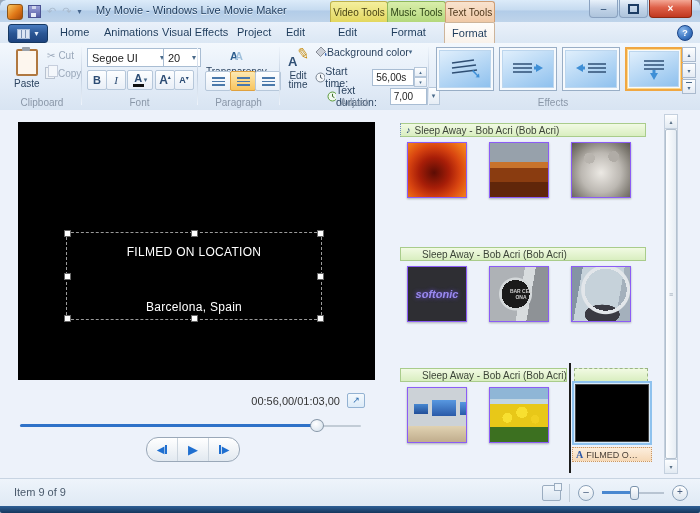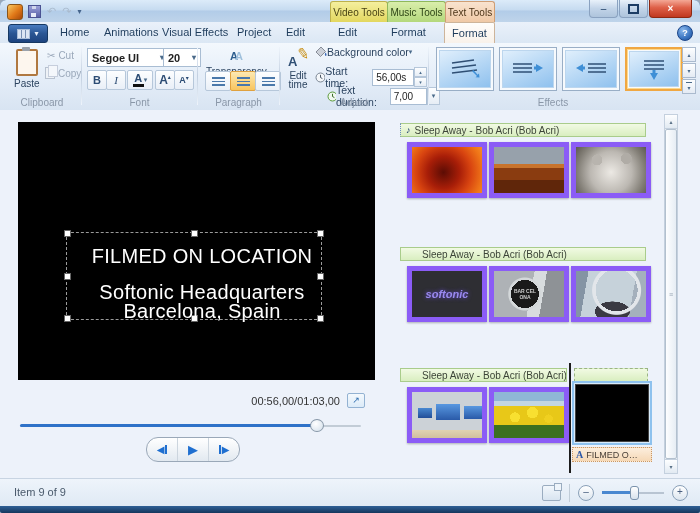--- a/index.html
+++ b/index.html
@@ -49,21 +49,21 @@
     background:linear-gradient(#f3f8fd,#e4edf8 55%,#d8e4f2);border-bottom:1px solid #bccddf;}
   .gdiv{position:absolute;top:4px;height:58px;width:1px;background:linear-gradient(#eef4fb,#c2cfe0,#eef4fb);}
   .glabel{position:absolute;bottom:2px;font-size:10px;color:#8a97a8;width:100%;text-align:center;}
   .group{position:absolute;top:0;height:67px;}
   .bigbtn{position:absolute;display:flex;flex-direction:column;align-items:center;gap:2px;font-size:10px;color:#2c4460;padding:2px 3px;border:1px solid transparent;border-radius:2px;}
   .clipicon{width:18px;height:23px;background:#fdf6ee;border:2px solid #b07840;border-radius:2px;position:relative;}
   .clipicon:before{content:"";position:absolute;top:-4px;left:4px;width:8px;height:4px;background:#9aa2ac;border-radius:1px;}
   .smallcmd{position:absolute;display:flex;align-items:center;gap:3px;font-size:10px;color:#9aa8ba;}
   .copyicon{width:8px;height:10px;border:1px solid #b8c2d0;background:#eef2f7;position:relative;}
   .copyicon:before{content:"";position:absolute;left:2px;top:-3px;width:8px;height:10px;border:1px solid #c6cedc;background:#f4f7fb;}
-  .combo{position:absolute;height:17px;background:#fff;border:1px solid #a9bdd3;display:flex;align-items:center;font-size:11px;color:#222;padding:0 4px;justify-content:space-between;font-weight:bold;}
+  .combo{position:absolute;height:17px;background:#fff;border:1px solid #a9bdd3;display:flex;align-items:center;font-size:11px;color:#222;padding:0 4px;justify-content:space-between;}
   .combo .dd{color:#4a6a8a;font-size:8px;margin-left:4px;}
   .sbtn{position:absolute;width:18px;height:18px;border:1px solid #b6c7da;background:linear-gradient(#fdfeff,#e9eff7);
     display:flex;align-items:center;justify-content:center;font-size:11px;color:#2c4c74;border-radius:2px;}
   .sbtn.wide{width:24px;}
   .sbtn.active{background:linear-gradient(#fde9b2,#f9c55e);border-color:#dfa13f;}
   .stripes{width:13px;height:9px;background:repeating-linear-gradient(to bottom,#4a78aa 0 1.5px,transparent 1.5px 3.5px);}
   .fcA{font-weight:bold;font-size:11px;line-height:10px;color:#2c4c74;}
   .fcbar{width:11px;height:3px;background:#101010;margin-top:1px;}
   .transbtn{position:absolute;height:18px;display:flex;align-items:center;gap:4px;font-size:10px;color:#2c4460;padding:0 4px;border:1px solid transparent;flex-direction:column;}
   .tA1{font-weight:bold;font-size:11px;color:#2f5f8f;}
@@ -80,42 +80,42 @@
   .scb{width:12px;height:13px;border:1px solid #aabace;background:linear-gradient(#fdfeff,#e4ebf4);font-size:6px;color:#4a6a8a;display:flex;align-items:center;justify-content:center;flex-direction:column;}
   .scb .bar{width:6px;height:1px;background:#4a6a8a;margin-bottom:1px;}
   .editicon{position:relative;width:20px;height:20px;}
   .editicon .a{position:absolute;left:0;bottom:0;font-weight:bold;font-size:13px;color:#2f4f74;}
   .editicon .p{position:absolute;right:-2px;top:-4px;font-size:15px;color:#c89018;transform:rotate(8deg);}
   
   .main{position:absolute;left:0;top:110px;width:700px;height:368px;background:#edf2fa;}
   .preview{position:absolute;left:18px;top:12px;width:357px;height:258px;background:#000;}
   .txtbox{position:absolute;left:48px;top:110px;width:254px;height:86px;border:1px dashed #9a9a9a;}
   .handle{position:absolute;width:5px;height:5px;background:#fff;border:1px solid #666;}
-  .pline{position:absolute;left:8px;width:100%;text-align:center;color:#fff;font-size:20px;letter-spacing:.3px;}
+  .pline{position:absolute;left:0;width:100%;text-align:center;color:#fff;font-size:12px;letter-spacing:.3px;}
   .timebar{position:absolute;left:18px;top:283px;width:357px;display:flex;justify-content:flex-end;align-items:center;gap:7px;padding-right:10px;box-sizing:border-box;}
   .timetxt{font-size:11px;color:#333;}
   .expicon{width:16px;height:13px;border:1px solid #93b2d2;border-radius:2px;background:linear-gradient(#f4f9fd,#dcebf8);color:#2f6fb0;font-size:9px;line-height:12px;text-align:center;}
   .seek{position:absolute;left:20px;top:309px;width:341px;height:13px;}
   .seek .trk{position:absolute;left:0;top:6px;width:100%;height:2px;background:#c2ccd6;border-radius:2px;}
   .seek .fill{position:absolute;left:0;top:5px;width:87%;height:3px;background:#2f72c8;border-radius:2px;}
   .seek .knob{position:absolute;left:calc(87% - 7px);top:0;width:14px;height:13px;border-radius:50%;
     background:radial-gradient(circle at 40% 35%,#ffffff,#dfe8f0 70%,#b8c6d4);border:1px solid #8898a8;box-sizing:border-box;}
   .pctrl{position:absolute;left:146px;top:327px;width:92px;height:23px;border:1px solid #9aa8b8;border-radius:12px;
     background:linear-gradient(#ffffff,#e2e9f0);display:flex;overflow:hidden;}
   .pbtn{flex:1;display:flex;align-items:center;justify-content:center;color:#1f6fd0;font-size:10px;gap:1px;border-right:1px solid #ccd5de;}
   .pbtn:last-child{border-right:none;}
   .pbtn .vb{width:2px;height:9px;background:#1f6fd0;}
   .pbtn.play{font-size:13px;}
   
   .mbar{position:absolute;height:14px;background:linear-gradient(#f1fae3,#d9eec0);border:1px solid #a9cc8b;
     font-size:10px;color:#3c4438;display:flex;align-items:center;gap:4px;padding:0 4px 0 5px;box-sizing:border-box;white-space:nowrap;overflow:hidden;}
   .mbar .note{color:#1c3c6c;font-size:9px;}
   .mbar.noicon{padding-left:21px;}
   .mbar.dashedseg{border:1px dashed #9ab484;}
-  .th{position:absolute;width:80px;height:56px;border:5px solid #8b5cf6;box-shadow:0 1px 2px rgba(0,0,0,.28);box-sizing:border-box;}
+  .th{position:absolute;width:60px;height:56px;border:1px solid #8b5cf6;box-shadow:0 1px 2px rgba(0,0,0,.28);box-sizing:border-box;}
   .th-flower{background:radial-gradient(circle at 45% 55%,#5c0c04,#a81e08 35%,#d84410 60%,#ef7518 85%,#f58c28);}
   .th-mesa{background:linear-gradient(#97a1ab 0 36%,#c8732c 36% 46%,#8a3c10 46% 72%,#60260a 72%);}
   .th-koala{background:radial-gradient(circle 9px at 30% 28%,#b8b4ae 60%,transparent 61%),
              radial-gradient(circle 9px at 72% 25%,#b0aca6 60%,transparent 61%),
              radial-gradient(circle at 50% 55%,#ece9e4,#bcb8b2 48%,#827e76 78%,#5c5850);}
   .th-softonic{background:#2e2e33;display:flex;align-items:center;justify-content:center;}
   .th-softonic span{color:#9a8af0;font-style:italic;font-weight:bold;font-size:11px;text-shadow:0 0 4px #6a50d0;}
   .th-bcn{background:radial-gradient(circle at 44% 50%,#1a1a1a 0 14px,#d4d8da 14px 16px,transparent 17px),
            linear-gradient(100deg,#aeb2b6 0 52%,#d8dcde 52% 68%,#8e9296 68%);display:flex;align-items:center;}
   .th-bcn span{width:28px;margin-left:17px;font-size:5px;line-height:1.2;color:#cfcfcf;text-align:center;font-weight:bold;}
@@ -163,20 +163,21 @@
 <div class="win">
 
   <div class="titlebar">
     <div class="appicon"></div>
     <div class="qat">
       <span class="floppy"></span>
       <span class="ghost">↶</span>
       <span class="ghost">↷</span>
       <span class="qatdrop">▾</span>
     </div>
+    <span class="wtitle">My Movie - Windows Live Movie Maker</span>
     <div class="ctx video">Video Tools</div>
     <div class="ctx music">Music Tools</div>
     <div class="ctx text">Text Tools</div>
     <div class="winbtns">
       <div class="wb min">
           <span class="g">–</span>
         </div>
       <div class="wb max">
           <span class="maxg"></span>
         </div>
@@ -386,21 +387,20 @@
       <div class="txtbox">
         <span class="handle" style="left:-3px;top:-3px"></span>
         <span class="handle" style="left:50%;margin-left:-3px;top:-3px"></span>
         <span class="handle" style="right:-3px;top:-3px"></span>
         <span class="handle" style="left:-3px;top:50%;margin-top:-3px"></span>
         <span class="handle" style="right:-3px;top:50%;margin-top:-3px"></span>
         <span class="handle" style="left:-3px;bottom:-3px"></span>
         <span class="handle" style="left:50%;margin-left:-3px;bottom:-3px"></span>
         <span class="handle" style="right:-3px;bottom:-3px"></span>
         <span class="pline" style="top:12px">FILMED ON LOCATION</span>
-        <span class="pline" style="top:48px">Softonic Headquarters</span>
         <span class="pline" style="top:67px">Barcelona, Spain</span>
       </div>
     </div>
 
     <div class="timebar">
       <span class="timetxt">00:56,00/01:03,00</span>
       <span class="expicon">↗</span>
     </div>
 
     <div class="seek">

